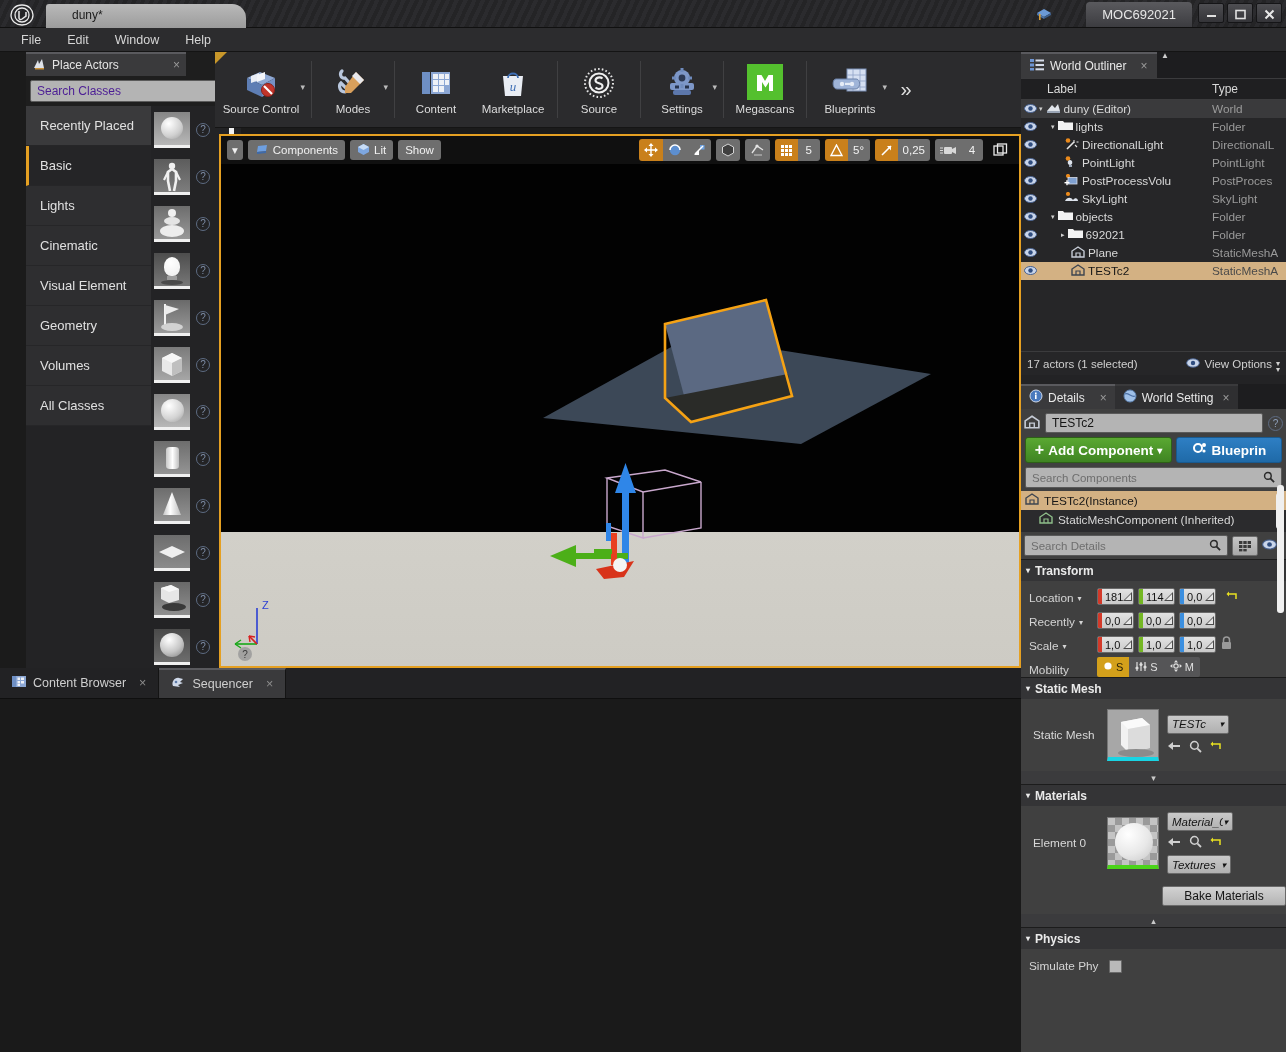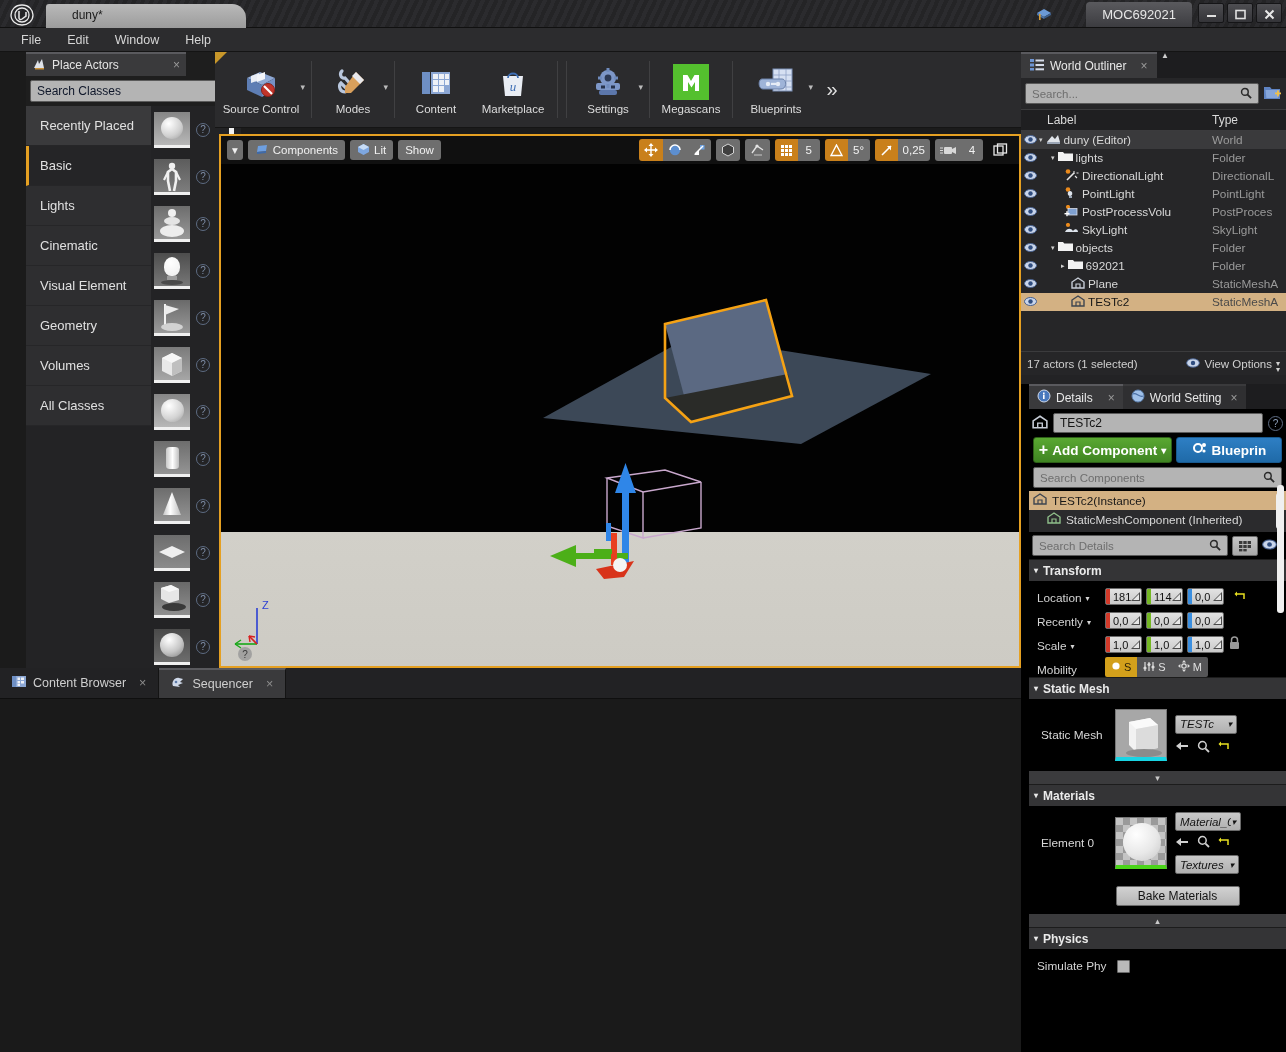--- a/index.html
+++ b/index.html
@@ -54,21 +54,21 @@
   .panel-tab {
     height:24px; background:#3a3a3c; border-top:2px solid #5a5a5e;
     display:flex; align-items:center; padding:0 6px; gap:6px; width:160px;
     border-radius:0;
   }
   .panel-tab-title { font-size:12px; color:#e4e4e4; }
   .tab-x { margin-left:auto; color:#9a9a9a; font-size:12px; }
   .search-row { margin:4px; height:22px; display:flex; }
   .search-box {
     flex:1; background:#b4b4b4; border:1px solid #5b5b5b; border-radius:2px;
-    display:flex; align-items:center; padding:0 6px; color:#0f172a; font-size:12px;
+    display:flex; align-items:center; padding:0 6px; color:#4c1d95; font-size:12px;
   }
   .cat-list { position:absolute; top:54px; left:0; width:125px; }
   .cat {
     height:40px; display:flex; align-items:center; padding-left:14px;
     font-size:13px; color:#e0e0e0; background:#2e2e30; border-bottom:1px solid #262628;
   }
   .cat.recent { background:#3a3a3c; }
   .cat.sel { background:#252527; border-left:3px solid #e5a022; padding-left:11px; }
   .cat.empty { background:#232325; border-bottom:none; }
   .asset-col {
@@ -158,21 +158,21 @@
   .wo-row.sel { background:#d3b183; color:#171717; }
   .eye { width:18px; text-align:center; color:#8fa6cc; font-size:11px; }
   .wo-label { flex:1; display:flex; align-items:center; gap:3px; overflow:hidden; white-space:nowrap; }
   .wo-type { width:74px; color:#9a9a9a; overflow:hidden; white-space:nowrap; }
   .wo-row.sel .wo-type { color:#4a4a4a; }
   .wo-footer {
     position:absolute; bottom:0; left:0; right:0; height:24px; display:flex;
     align-items:center; font-size:11.5px; color:#cfcfcf; border-top:1px solid #3b3b3d; padding:0 6px; gap:6px;
   }
   
-  .det-panel { position:absolute; top:332px; left:0; right:0; bottom:0; background:#000000;padding-left:8px; }
+  .det-panel { position:absolute; top:332px; left:0; right:0; bottom:0; background:#404040; }
   .det-tabrow { display:flex; height:25px; background:#1d1d1f; }
   .det-tab {
     display:flex; align-items:center; gap:5px; padding:0 8px; background:#3a3a3c;
     border-top:2px solid #5a5a5e; font-size:12px; color:#e8e8e8;
   }
   .det-tab.inactive { background:#2f2f31; border-top:2px solid #3a3a3c; }
   .namerow { display:flex; align-items:center; gap:5px; padding:4px 3px; }
   .namefield {
     flex:1; height:20px; background:#b4b4b4; border:1px solid #5a5a5a; border-radius:2px;
     color:#141414; font-size:12px; padding:2px 6px;
@@ -475,20 +475,30 @@
     <div class="tb-icon">
       <svg width="32" height="32" viewBox="0 0 32 32">
           <path d="M6 9 L26 9 L24 29 L8 29 Z" fill="#e9edf4"></path>
           <path d="M11 11 C11 5 21 5 21 11" fill="none" stroke="#3f6fb5" stroke-width="1.8"></path>
           <text x="16" y="24" font-size="13" fill="#3f6fb5" text-anchor="middle" font-family="Liberation Serif, serif" font-style="italic">u</text>
         </svg>
     </div>
     <div class="tb-label">Marketplace</div>
   </div>
   <div class="tb-sep"></div>
+  <div class="tb-item">
+    <div class="tb-icon">
+      <svg width="34" height="34" viewBox="0 0 34 34">
+          <circle cx="17" cy="17" r="14" fill="none" stroke="#e4e4e4" stroke-width="2" stroke-dasharray="1.6 2.2"></circle>
+          <circle cx="17" cy="17" r="9.5" fill="none" stroke="#f0f0f0" stroke-width="2"></circle>
+          <path d="M20.5 12.5 C18 10.5 13.5 11.5 13.5 14.5 C13.5 18 20.5 16.5 20.5 20 C20.5 23 16 24 13.5 21.5" fill="none" stroke="#f0f0f0" stroke-width="2.1"></path>
+        </svg>
+    </div>
+    <div class="tb-label">Source</div>
+  </div>
   <div class="tb-sep"></div>
   <div class="tb-item">
     <div class="tb-icon">
       <svg width="34" height="34" viewBox="0 0 34 34">
           <g fill="#7d97c8">
             <circle cx="17" cy="12" r="8"></circle>
             <rect x="5" y="17" width="24" height="7" rx="2"></rect>
             <rect x="8" y="24" width="18" height="5" rx="2" fill="#5c77ab"></rect>
           </g>
           <circle cx="17" cy="12" r="3.4" fill="#2d3a55"></circle>
@@ -749,41 +759,20 @@
               <g fill="#d6dcea">
                 <rect x="5.5" y="1.5" width="8.5" height="2"></rect>
                 <rect x="5.5" y="6" width="8.5" height="2"></rect>
                 <rect x="5.5" y="10.3" width="8.5" height="2"></rect>
               </g>
             </svg>
         </span>
         <span>World Outliner</span>
         <span style="color:#9a9a9a;margin-left:8px">×</span>
       </div>
-    </div>
-    <div class="wo-search">
-      <div class="sbox">
-        <span>Search...</span>
-        <span style="margin-left:auto">
-          <svg width="12" height="12" viewBox="0 0 13 13">
-              <circle cx="5.3" cy="5.3" r="3.6" fill="none" stroke="#2a2a2a" stroke-width="1.6"></circle>
-              <path d="M8.2 8.2 L12 12" stroke="#2a2a2a" stroke-width="2"></path>
-            </svg>
-        </span>
-      </div>
-      <span>
-        <svg width="19" height="17" viewBox="0 0 19 17">
-            <path d="M1 3 h6 l1.6 2 h8.4 v10 H1 Z" fill="#5f84c4"></path>
-            <path d="M2.5 6 h14 l-1.4 8 H3.4 Z" fill="#86a6da"></path>
-            <g fill="#f0c04a">
-              <rect x="12" y="8.5" width="6" height="1.8"></rect>
-              <rect x="14.1" y="6.4" width="1.8" height="6"></rect>
-            </g>
-          </svg>
-      </span>
     </div>
     <div class="wo-head">
       <span style="width:18px"></span>
       <span style="flex:1;position:relative;padding-left:8px">Label</span>
       <span style="position:absolute;left:140px;top:-1px;font-size:8px;color:#cfcfcf">▲</span>
       <span style="width:74px;position:relative">Type</span>
       <span style="position:absolute;right:6px;bottom:1px;font-size:8px;color:#cfcfcf">▾</span>
     </div>
     <div>
       <div class="wo-row world">
@@ -1322,21 +1311,21 @@
                 <polygon points="3,1.5 3,6.5 0.5,4" fill="#e8e020"></polygon>
               </svg>
           </span>
         </div>
         <div class="ddown" style="width:64px;margin-top:4px">
           <span>Textures</span>
           <span style="font-size:9px">▾</span>
         </div>
       </div>
     </div>
-    <div style="display:flex;justify-content:center;padding:6px 0 8px 40px">
+    <div style="display:flex;justify-content:flex-end;padding:6px 0 8px 40px">
       <div class="graybtn" style="width:124px">Bake Materials</div>
     </div>
     <div class="expander">▴</div>
 
     <div class="sect-hdr">
       <span style="font-size:8px">▾</span>
       <span>Physics</span>
     </div>
     <div class="prop-row">
       <span class="prop-label" style="width:88px">Simulate Phy</span>

